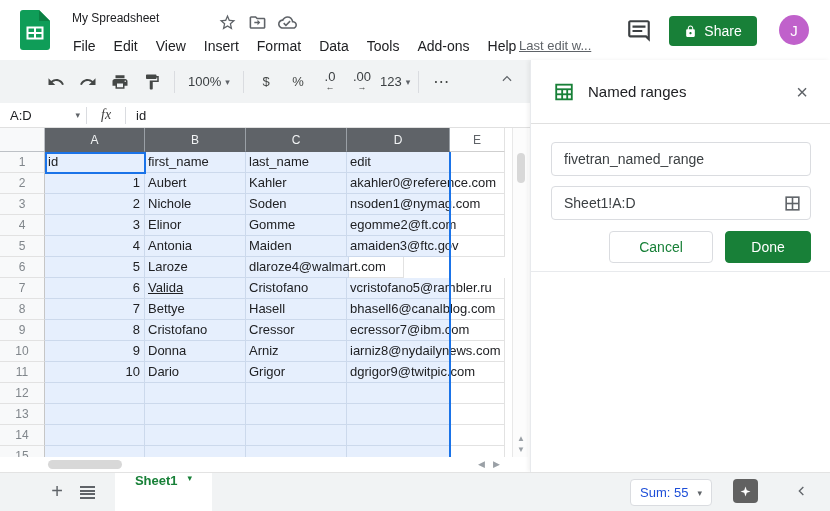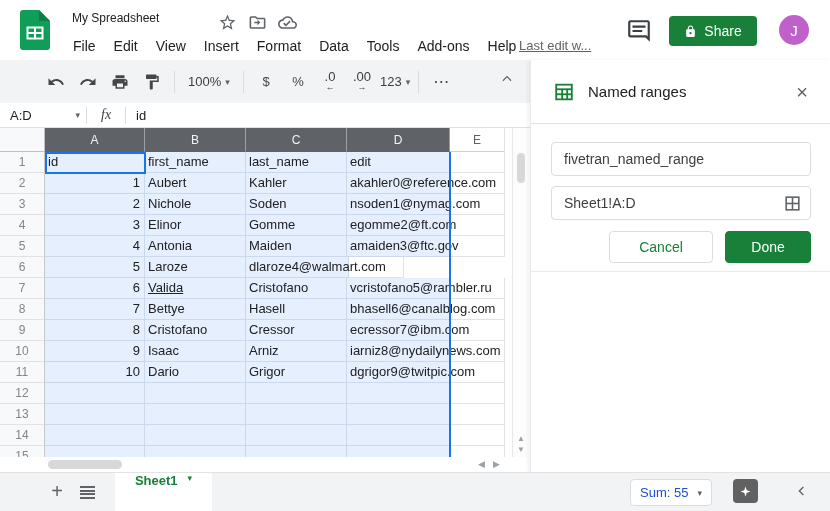--- a/index.html
+++ b/index.html
@@ -308,21 +308,21 @@
           <div class="g-rh">9</div>
           <div class="g-c sel num" style="width: 100px;">8</div>
           <div class="g-c sel" style="width: 101px;">Cristofano</div>
           <div class="g-c sel" style="width: 101px;">Cressor</div>
           <div class="g-c sel ovf" style="width: 103px;">ecressor7@ibm.com</div>
           <div class="g-c" style="width: 55px;"></div>
         </div>
         <div class="g-row">
           <div class="g-rh">10</div>
           <div class="g-c sel num" style="width: 100px;">9</div>
-          <div class="g-c sel" style="width: 101px;">Isaac</div>
+          <div class="g-c sel" style="width: 101px;">Donna</div>
           <div class="g-c sel" style="width: 101px;">Arniz</div>
           <div class="g-c sel ovf" style="width: 103px;">iarniz8@nydailynews.com</div>
           <div class="g-c" style="width: 55px;"></div>
         </div>
         <div class="g-row">
           <div class="g-rh">11</div>
           <div class="g-c sel num" style="width: 100px;">10</div>
           <div class="g-c sel" style="width: 101px;">Dario</div>
           <div class="g-c sel" style="width: 101px;">Grigor</div>
           <div class="g-c sel ovf" style="width: 103px;">dgrigor9@twitpic.com</div>

